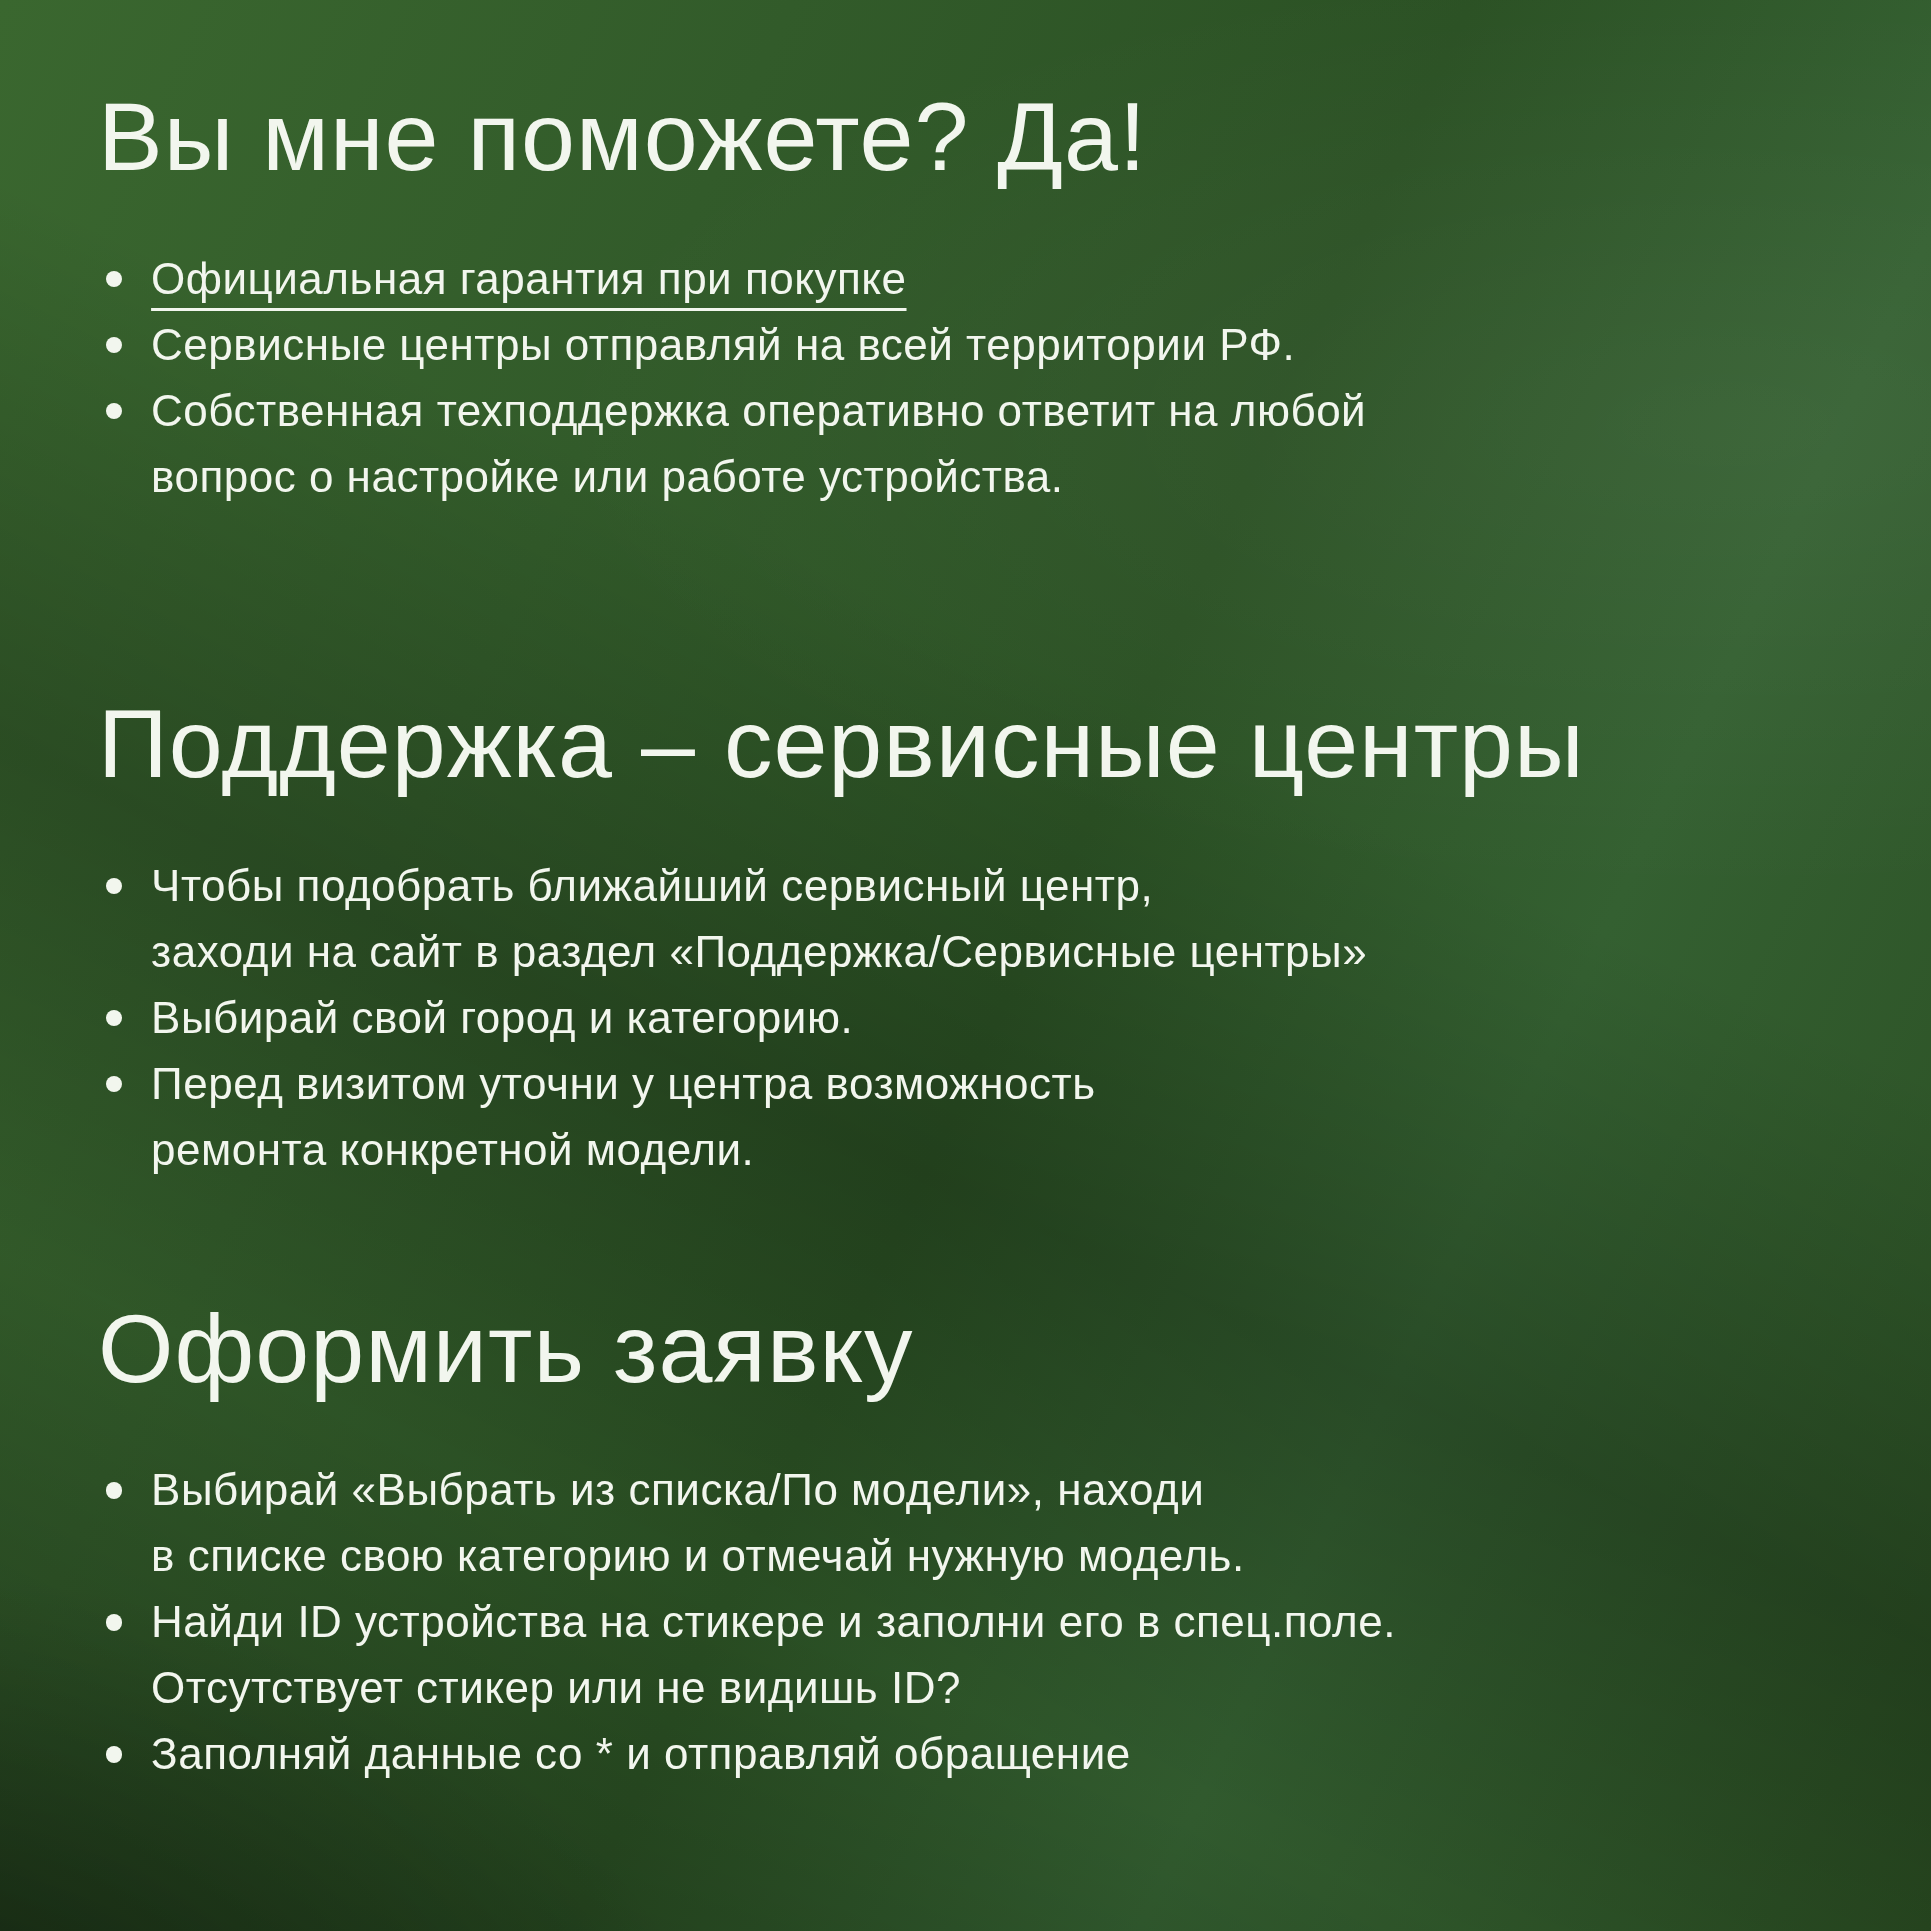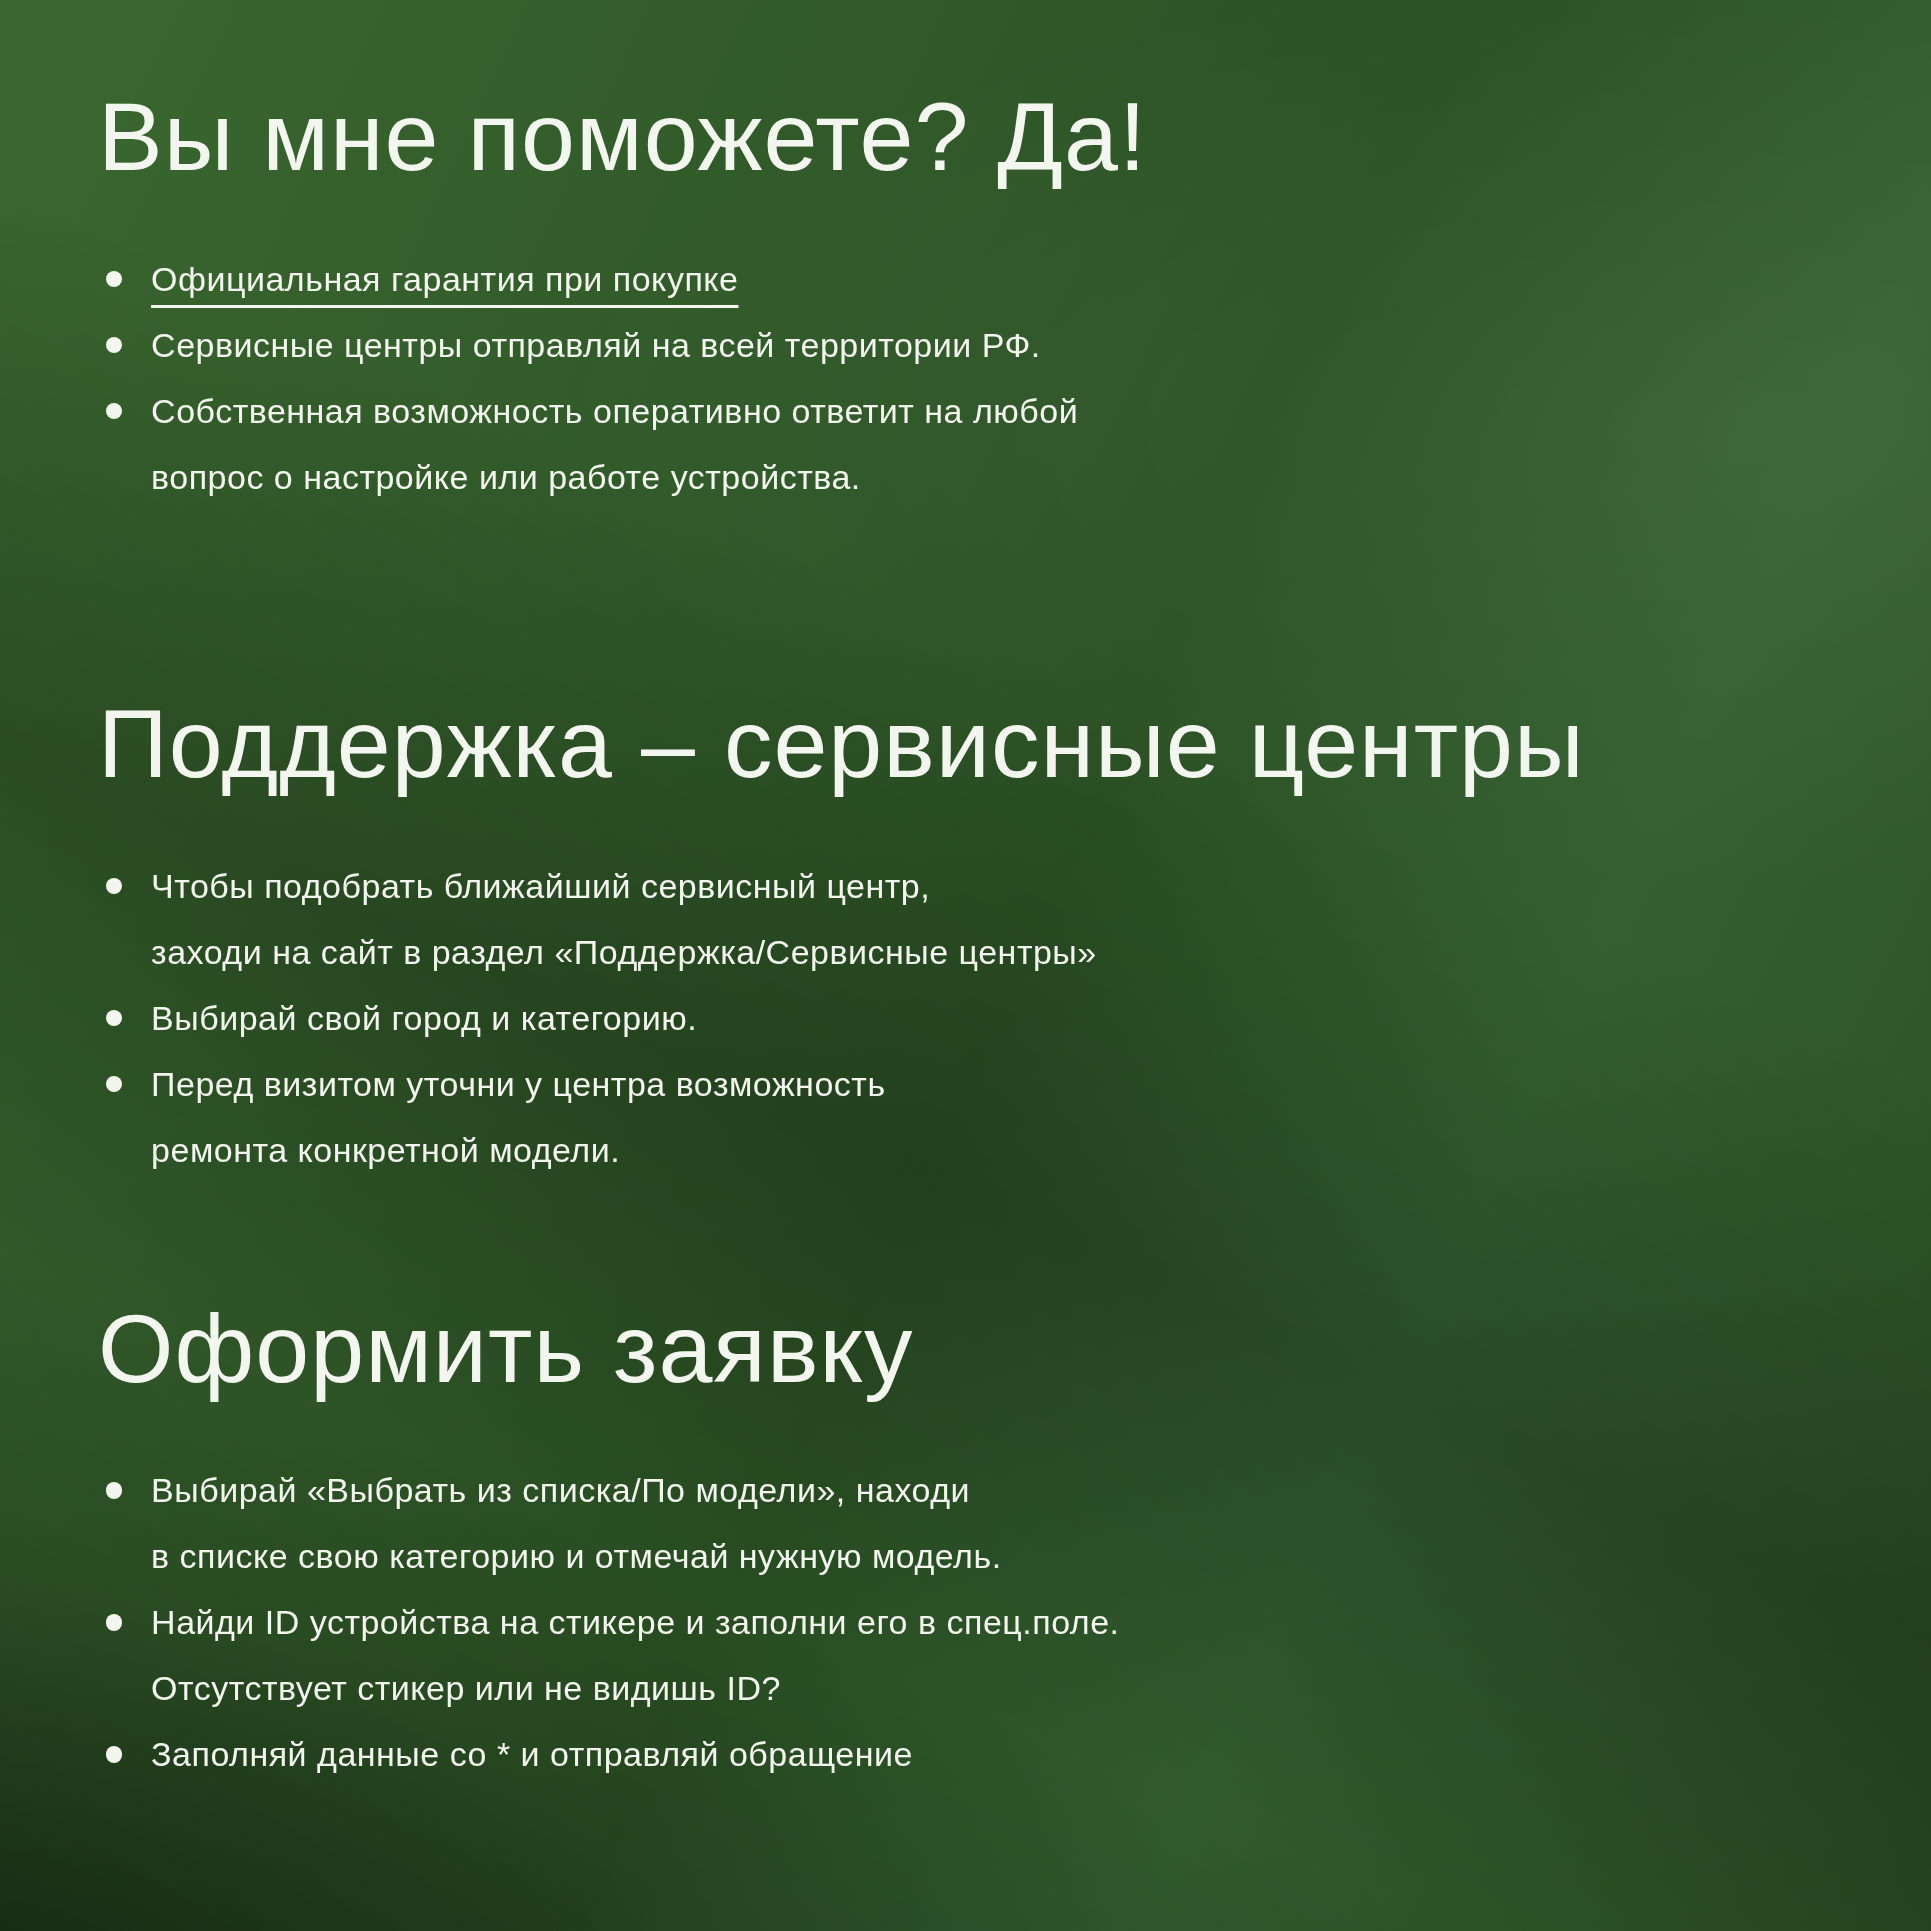--- a/index.html
+++ b/index.html
@@ -39,21 +39,21 @@
   }
   .dot {
     flex: 0 0 auto;
     width: 16.4px;
     height: 16.4px;
     border-radius: 50%;
     background: #f2f6ee;
     margin: 25px 29px 0 7.7px;
   }
   .btext {
-    font-size: 34px;
+    font-size: 44px;
     line-height: 66px;
     letter-spacing: 0.5px;
     white-space: pre-line;
   }
   .u {
     text-decoration: underline;
     text-decoration-thickness: 2.9px;
     text-underline-offset: 13.5px;
   }
 </style>
@@ -67,21 +67,21 @@
     <li>
       <span class="dot"></span>
       <span class="btext u">Официальная гарантия при покупке</span>
     </li>
     <li>
       <span class="dot"></span>
       <span class="btext">Сервисные центры отправляй на всей территории РФ.</span>
     </li>
     <li>
       <span class="dot"></span>
-      <span class="btext">Собственная возможность оперативно ответит на любой
+      <span class="btext">Собственная техподдержка оперативно ответит на любой
 вопрос о настройке или работе устройства.</span>
     </li>
   </ul>
 
   <div class="section-heading h2">Поддержка – сервисные центры</div>
   <ul class="bullets">
     <li>
       <span class="dot"></span>
       <span class="btext">Чтобы подобрать ближайший сервисный центр,
 заходи на сайт в раздел «Поддержка/Сервисные центры»</span>

